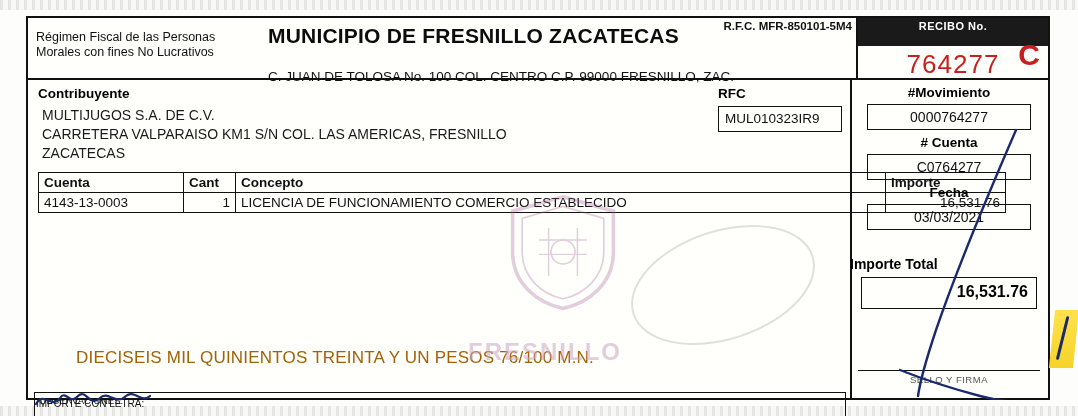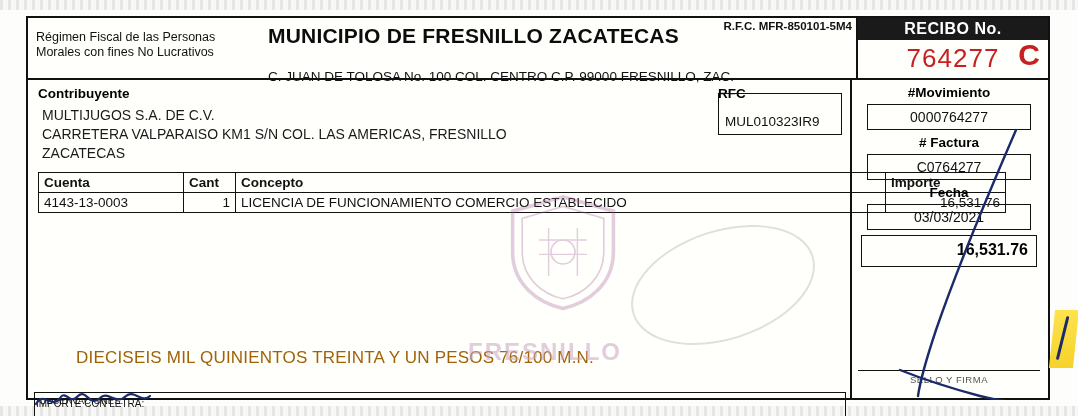--- a/index.html
+++ b/index.html
@@ -51,22 +51,22 @@
   }
   .rfc-top {
     position: absolute; right: 196px; top: 2px;
     font-size: 11.5px; font-weight: bold; color: #111;
   }
   .recibo-box {
     position: absolute; right: 0; top: 0; width: 192px; height: 60px;
     border-left: 2px solid #111;
   }
   .recibo-lbl {
-    background: #1a1a1a; color: #fff; font-size: 16px; font-weight: bold;
-    text-align: center; letter-spacing: .5px; padding: 2px 0 2px;
+    background: #1a1a1a; color: #fff; font-size: 11px; font-weight: bold;
+    text-align: center; letter-spacing: .5px; padding: 2px 0 14px;
   }
   .recibo-num {
     color: #c62020; font-size: 26px; font-weight: normal; text-align: center;
     letter-spacing: 1px; padding-top: 3px; position: relative;
   }
   .recibo-serie {
     position: absolute; right: 8px; top: 20px;
     color: #c62020; font-size: 30px; font-weight: bold;
   }
 
@@ -86,22 +86,22 @@
     position: absolute; left: 10px; top: 6px; font-size: 13.5px; font-weight: bold;
   }
   .contrib-name {
     position: absolute; left: 14px; top: 26px; font-size: 14px; line-height: 19px;
     width: 660px; color: #1a1a1a;
   }
   .rfc-lbl {
     position: absolute; left: 690px; top: 6px; font-size: 13.5px; font-weight: bold;
   }
   .rfc-box {
-    position: absolute; left: 690px; top: 13px; width: 124px; height: 26px;
-    border: 1.5px solid #111; font-size: 13.5px; padding: 20px 6px; color: #111;
+    position: absolute; left: 690px; top: 26px; width: 124px; height: 26px;
+    border: 1.5px solid #111; font-size: 13.5px; padding: 4px 6px; color: #111;
   }
 
   
   .tbl {
     position: absolute; left: 10px; top: 92px; width: 968px;
     border: 1.5px solid #111; border-collapse: collapse; background: transparent;
   }
   .tbl td, .tbl th {
     border: 1.5px solid #111; font-size: 13.5px; padding: 2px 5px; color: #111;
     background: transparent;
@@ -281,28 +281,29 @@
         </svg>
 
       </div>
 
       <div class="rightcol">
         <div class="rblock">
           <div class="rlabel">#Movimiento</div>
           <div class="rvalue">0000764277</div>
         </div>
         <div class="rblock">
-          <div class="rlabel"># Factura</div>
+          <div class="rlabel"># Cuenta</div>
           <div class="rvalue">C0764277</div>
         </div>
         <div class="rblock">
           <div class="rlabel">Fecha</div>
           <div class="rvalue">03/03/2021</div>
         </div>
 
+        <div class="total-lbl">Importe Total</div>
         <div class="total-box">16,531.76</div>
 
         <div class="sello-box">SELLO Y FIRMA</div>
 
         <svg class="pen" style="left:-10px; top:40px; width:200px; height:280px; stroke-width:2.4;">
           <path d="M176 10 C150 70, 120 140, 96 210 C86 240, 80 262, 78 276"></path>
           <path d="M60 250 C80 258, 110 268, 140 276 C156 280, 168 282, 178 282"></path>
         </svg>
       </div>
 

